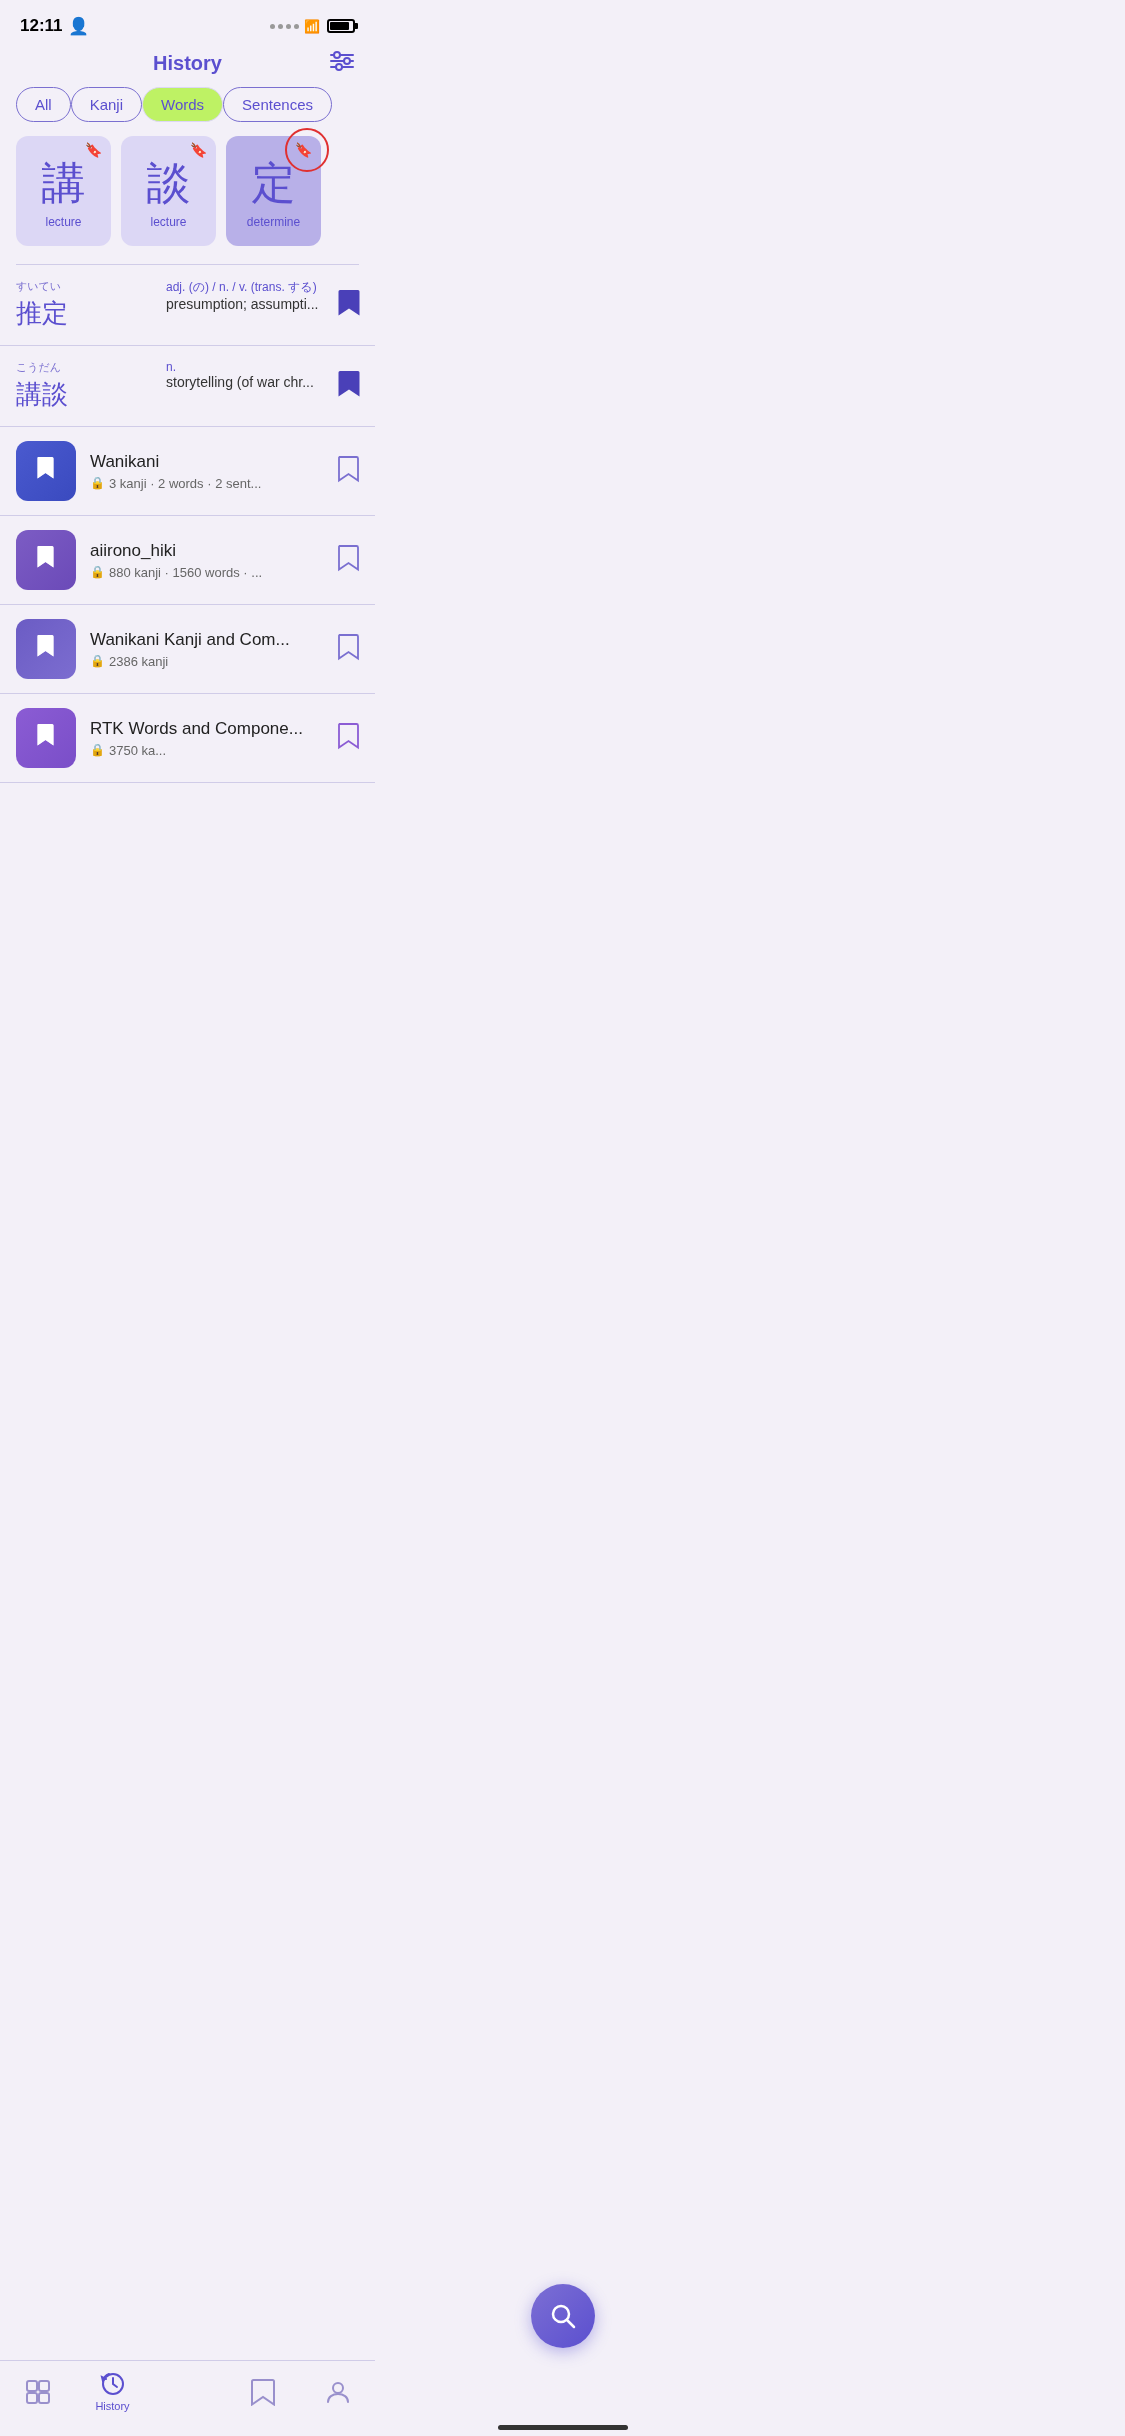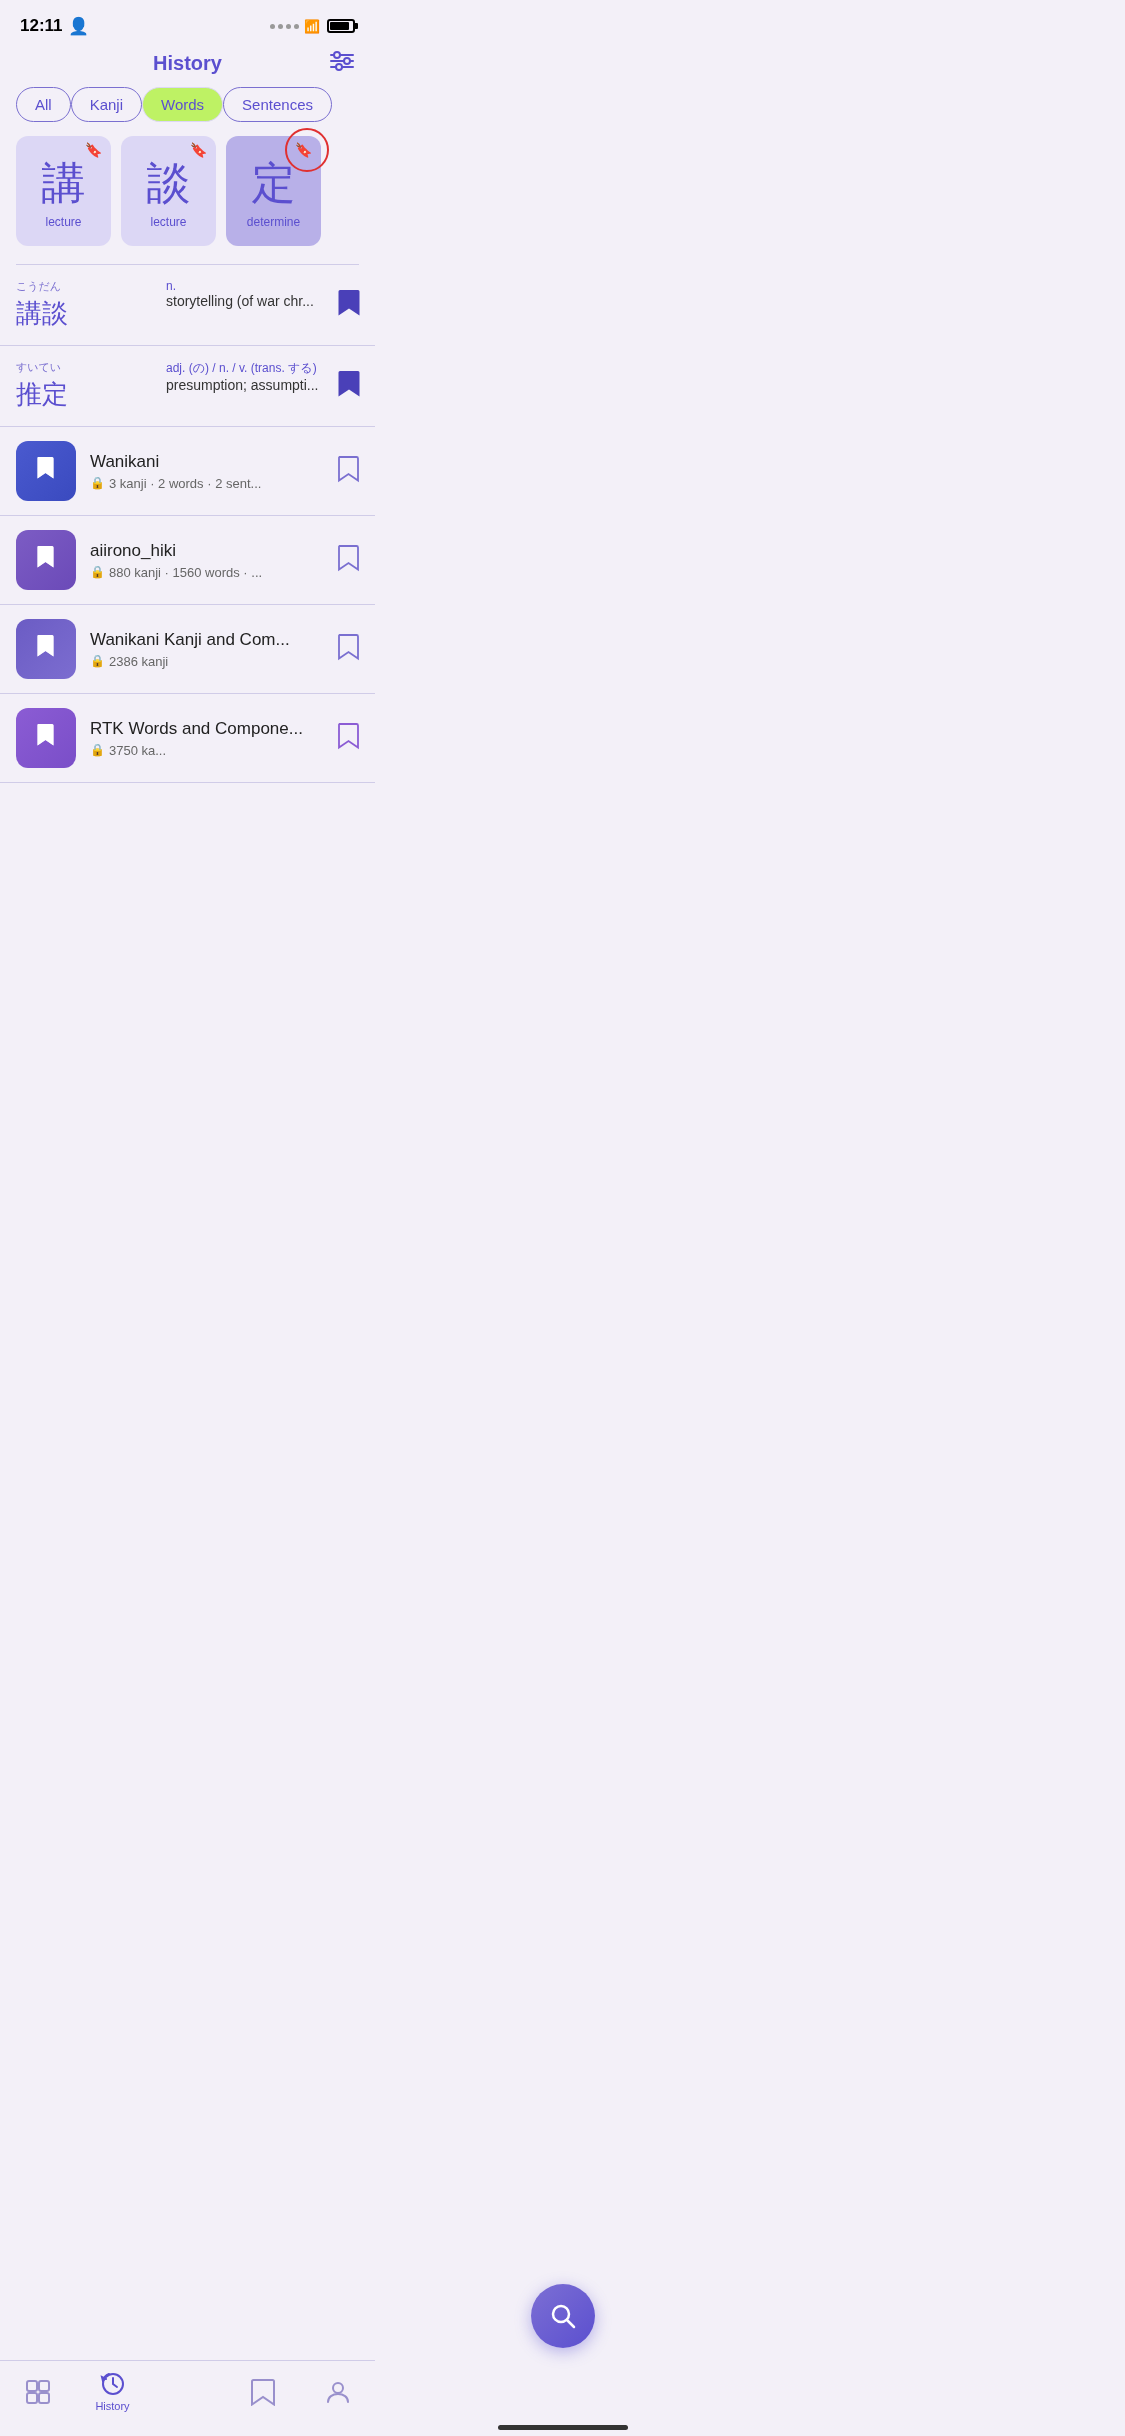--- a/index.html
+++ b/index.html
@@ -395,42 +395,42 @@
 
       <div style="position:absolute;top:-8px;right:-8px;width:44px;height:44px;border:2.5px solid #e03030;border-radius:50%;pointer-events:none;"></div>
     </div>
   </div>
 
   <div class="divider"></div>
 
 
   <div class="list-item-word">
     <div class="word-left">
+      <div class="item-furigana">すいてい</div>
+      <div class="item-kanji">推定</div>
+    </div>
+    <div class="word-right-text">
+      <div class="word-type">adj. (の) / n. / v. (trans. する)</div>
+      <div class="word-definition">presumption; assumpti...</div>
+    </div>
+    <div style="position:absolute;right:14px;top:50%;transform:translateY(-50%);">
+      <svg width="24" height="30" viewBox="0 0 24 30" fill="none" xmlns="http://www.w3.org/2000/svg">
+        <path d="M3 2h18a1.5 1.5 0 0 1 1.5 1.5v24l-10.5-7-10.5 7V3.5A1.5 1.5 0 0 1 3 2z" fill="#4a40b8"></path>
+      </svg>
+    </div>
+  </div>
+
+  <div class="list-item-word">
+    <div class="word-left">
       <div class="item-furigana">こうだん</div>
       <div class="item-kanji">講談</div>
     </div>
     <div class="word-right-text">
       <div class="word-type">n.</div>
       <div class="word-definition">storytelling (of war chr...</div>
-    </div>
-    <div style="position:absolute;right:14px;top:50%;transform:translateY(-50%);">
-      <svg width="24" height="30" viewBox="0 0 24 30" fill="none" xmlns="http://www.w3.org/2000/svg">
-        <path d="M3 2h18a1.5 1.5 0 0 1 1.5 1.5v24l-10.5-7-10.5 7V3.5A1.5 1.5 0 0 1 3 2z" fill="#4a40b8"></path>
-      </svg>
-    </div>
-  </div>
-
-  <div class="list-item-word">
-    <div class="word-left">
-      <div class="item-furigana">すいてい</div>
-      <div class="item-kanji">推定</div>
-    </div>
-    <div class="word-right-text">
-      <div class="word-type">adj. (の) / n. / v. (trans. する)</div>
-      <div class="word-definition">presumption; assumpti...</div>
     </div>
     <div style="position:absolute;right:14px;top:50%;transform:translateY(-50%);">
       <svg width="24" height="30" viewBox="0 0 24 30" fill="none" xmlns="http://www.w3.org/2000/svg">
         <path d="M3 2h18a1.5 1.5 0 0 1 1.5 1.5v24l-10.5-7-10.5 7V3.5A1.5 1.5 0 0 1 3 2z" fill="#4a40b8"></path>
       </svg>
     </div>
   </div>
 
   <div class="collection-item">
     <div class="collection-icon" style="background: linear-gradient(135deg, #4a5acf, #3a4abf);">

